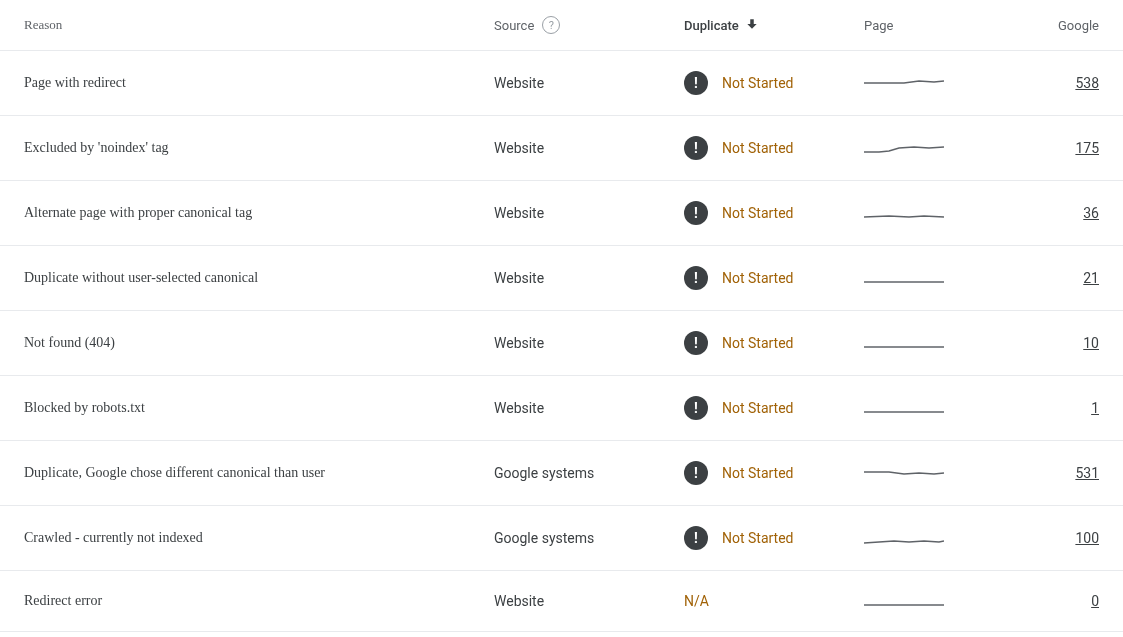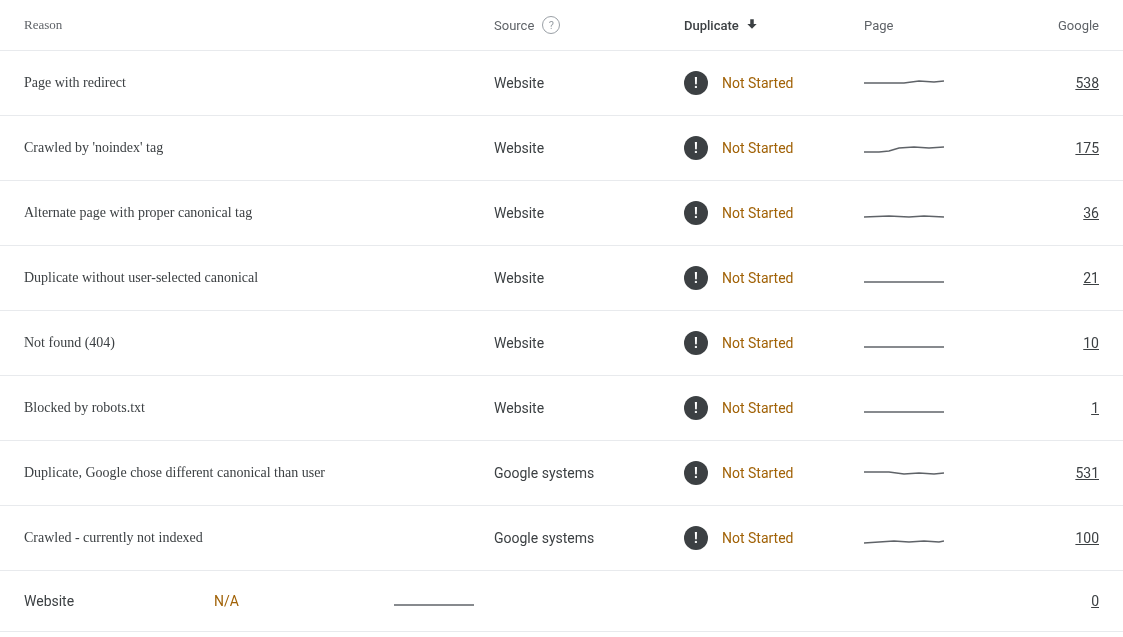--- a/index.html
+++ b/index.html
@@ -175,21 +175,21 @@
       </span>
         </div>
     <div class="col-trend">
       <svg class="sparkline" viewBox="0 0 80 20">
         <path d="M0,10 L20,10 L40,10 L55,8 L70,9 L80,8"></path>
       </svg>
     </div>
     <div class="col-pages">538</div>
   </div>
       <div class="data-row">
-    <div class="col-reason">Crawled by 'noindex' tag</div>
+    <div class="col-reason">Excluded by 'noindex' tag</div>
     <div class="col-source">Website</div>
     <div class="col-validation">
       <span class="validation-badge">
         <span class="validation-icon">!</span>
         <span class="validation-text">Not Started</span>
       </span>
         </div>
     <div class="col-trend">
       <svg class="sparkline" viewBox="0 0 80 20">
         <path d="M0,14 L15,14 L25,13 L35,10 L50,9 L65,10 L80,9"></path>
@@ -287,20 +287,21 @@
       </span>
         </div>
     <div class="col-trend">
       <svg class="sparkline" viewBox="0 0 80 20">
         <path d="M0,15 L15,14 L30,13 L45,14 L60,13 L75,14 L80,13"></path>
       </svg>
     </div>
     <div class="col-pages">100</div>
   </div>
       <div class="data-row">
+    <div class="col-reason">Redirect error</div>
     <div class="col-source">Website</div>
     <div class="col-validation">
           <span class="validation-na">N/A</span>
         </div>
     <div class="col-trend">
       <svg class="sparkline" viewBox="0 0 80 20">
         <path d="M0,14 L80,14"></path>
       </svg>
     </div>
     <div class="col-pages">0</div>

